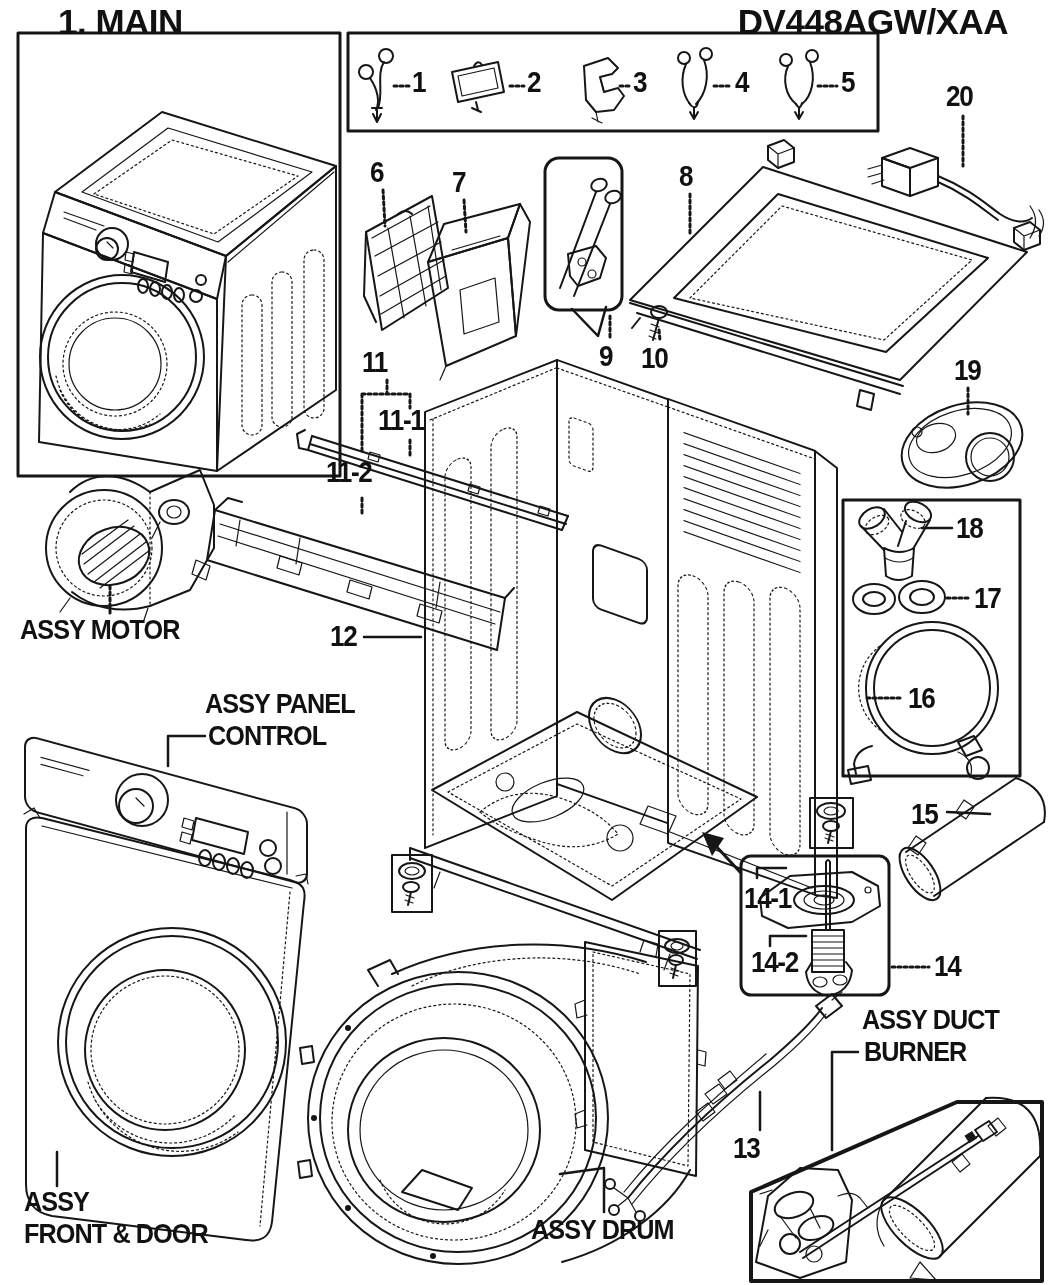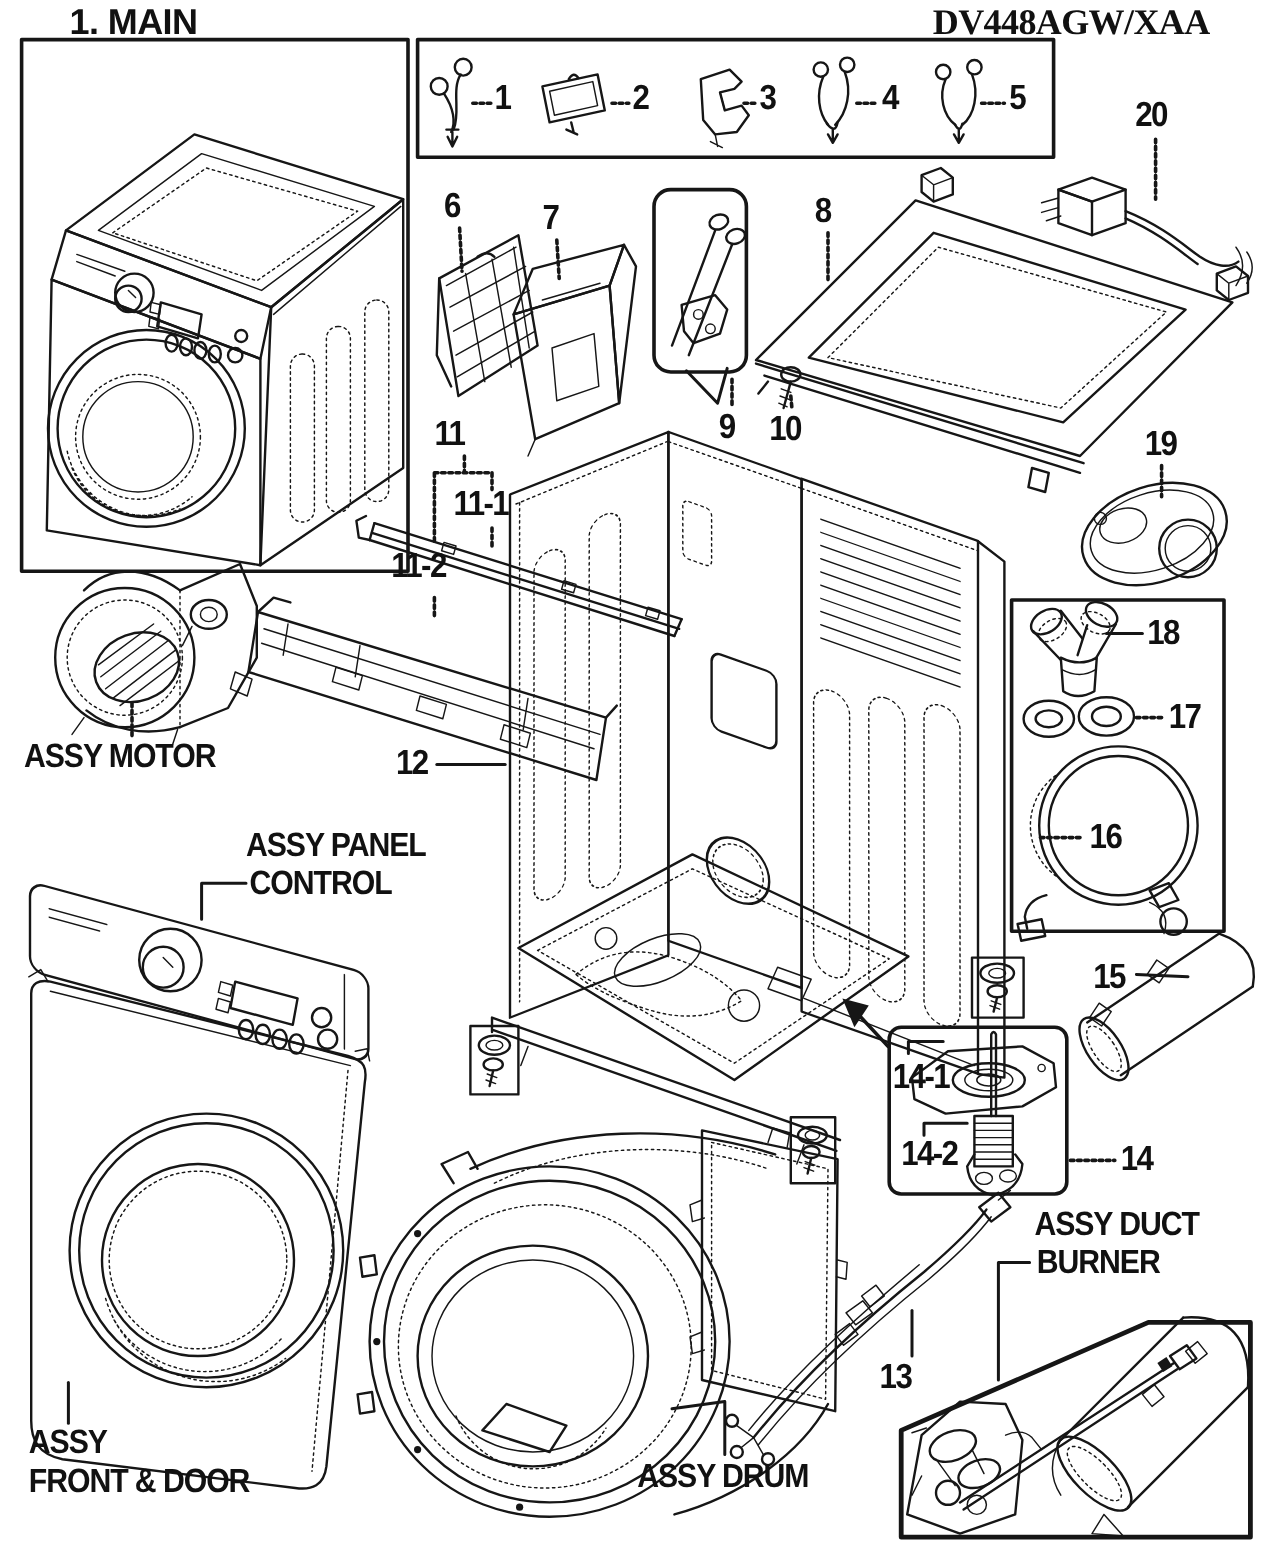--- a/index.html
+++ b/index.html
@@ -3,21 +3,21 @@
 <meta charset="utf-8">
 <style>
   html,body{margin:0;padding:0;background:#fff;}
   #page{position:relative;width:1060px;height:1285px;background:#fff;overflow:hidden;
         font-family:"Liberation Sans",sans-serif;}
   svg{position:absolute;left:0;top:0;}
   .plabel{position:absolute;font-weight:bold;font-size:29px;letter-spacing:-1.5px;color:#111;
           transform:scaleX(.9);transform-origin:0 0;white-space:nowrap;line-height:1;}
   .alabel{position:absolute;font-weight:bold;font-size:28px;letter-spacing:-1px;color:#111;
           transform:scaleX(.9);transform-origin:0 0;white-space:nowrap;line-height:1;}
-  .htitle{position:absolute;font-weight:bold;font-size:30px;letter-spacing:-0.5px;color:#111;
+  .htitle{position:absolute;font-weight:bold;font-size:35px;letter-spacing:-0.5px;color:#111;
           white-space:nowrap;line-height:1;}
   .model{transform-origin:100% 0;}
   
   .ln,.thin,.dot,.leader,.leader2,.frame{fill:none;stroke:#161616;stroke-linecap:round;stroke-linejoin:round;}
   .ln{stroke-width:2;}
   .thin{stroke-width:1.2;}
   .dot{stroke-width:1.2;stroke-dasharray:2 3;}
   .leader{stroke-width:3;stroke-dasharray:3 3;}
   .leader2{stroke-width:2.5;}
   .frame{stroke-width:3;}
@@ -428,21 +428,21 @@
     <ellipse class="ln" cx="912" cy="1228" rx="17" ry="40" transform="rotate(-45 912 1228)"></ellipse>
     <ellipse class="dot" cx="912" cy="1228" rx="11" ry="30" transform="rotate(-45 912 1228)"></ellipse>
     <path class="thin" d="M884,1200 q-14,24 0,46 M920,1262 l-10,16 26,2 z"></path>
     <path class="thin" d="M988,1126 l10,-8 8,10 -10,8 z M952,1162 l10,-8 8,10 -10,8 z"></path>
   </g>
   <path class="leader2" d="M858,1052 L832,1052 L832,1150"></path>
 
 </svg>
 
 <div class="htitle" style="left:58px;top:4px;">1. MAIN</div>
-<div class="htitle model" style="right:52px;top:4px;font-family:Liberation Serif, serif;">DV448AGW/XAA</div>
+<div class="htitle model" style="right:52px;top:4px;">DV448AGW/XAA</div>
 
 <div class="plabel" style="left:412px;top:68px;">1</div>
 <div class="plabel" style="left:527px;top:68px;">2</div>
 <div class="plabel" style="left:633px;top:68px;">3</div>
 <div class="plabel" style="left:735px;top:68px;">4</div>
 <div class="plabel" style="left:841px;top:68px;">5</div>
 <div class="plabel" style="left:370px;top:158px;">6</div>
 <div class="plabel" style="left:452px;top:168px;">7</div>
 <div class="plabel" style="left:679px;top:162px;">8</div>
 <div class="plabel" style="left:599px;top:342px;">9</div>

